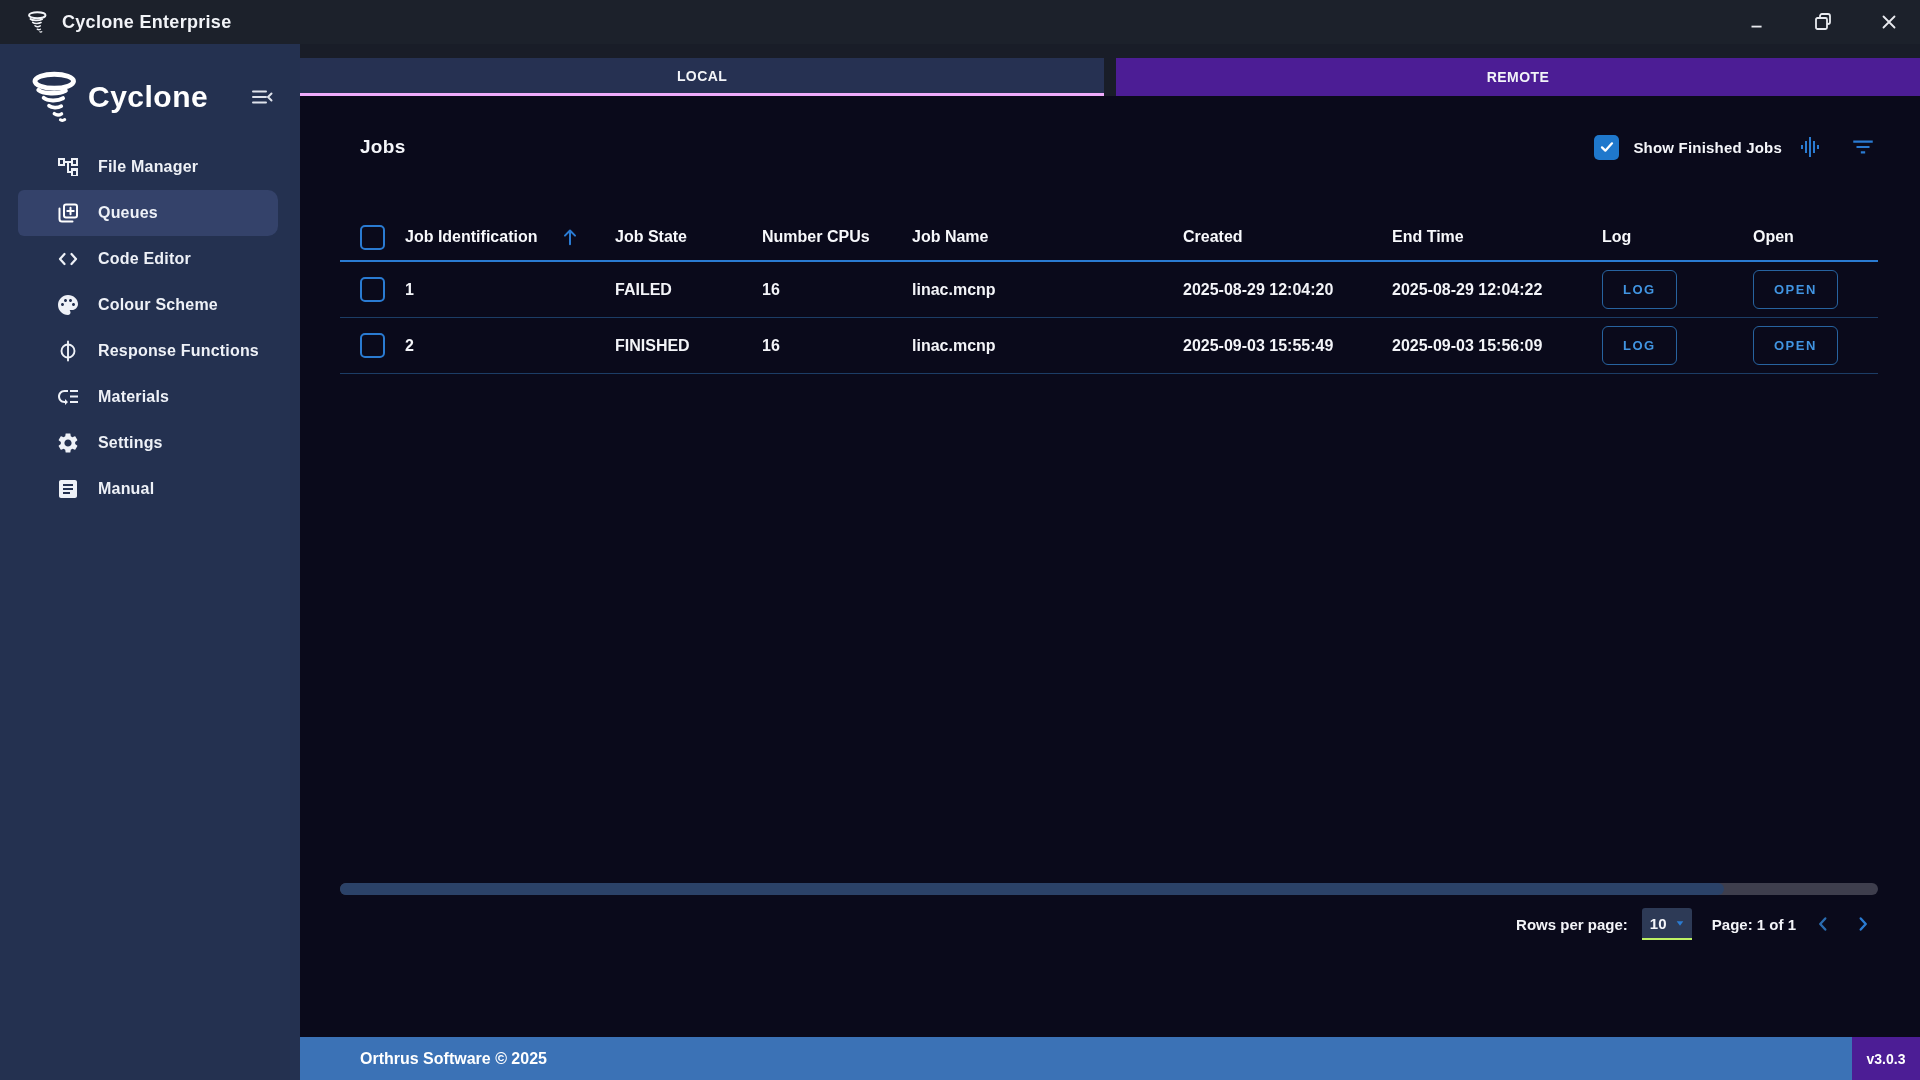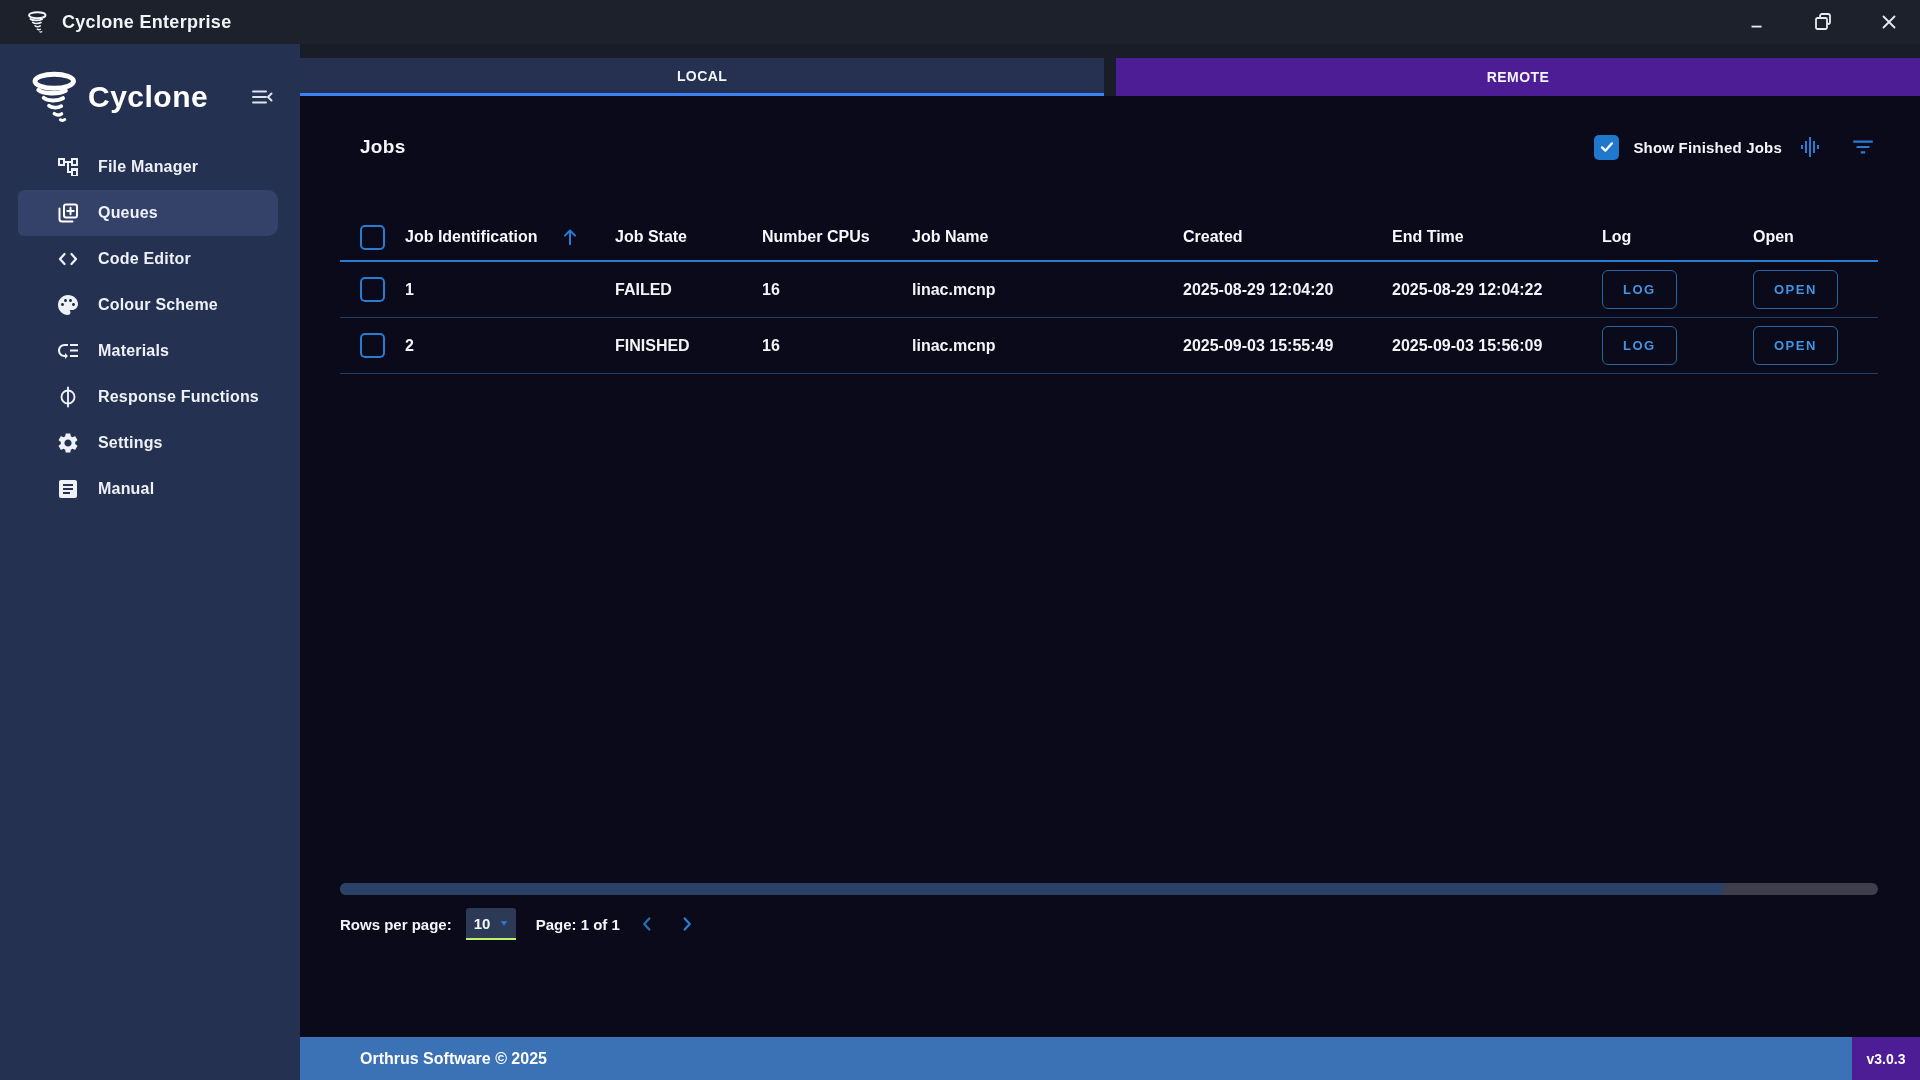--- a/index.html
+++ b/index.html
@@ -26,21 +26,21 @@
                font-size:16px; font-weight:600; letter-spacing:.2px; cursor:pointer; margin:0 22px 0 6px;
                border-radius:6px 10px 10px 6px; }
   .menu-item.active { background:#34426a; }
   .menu-item .mi-icon { width:24px; height:24px; display:flex; flex:0 0 auto; }
 
   
   .main { flex:1; display:flex; flex-direction:column; min-width:0; }
   .tabsbar { height:52px; background:#191d28; display:flex; align-items:flex-end; flex:0 0 auto; }
   .tab { flex:1; height:38px; display:flex; align-items:center; justify-content:center; color:#f2f4f8;
          font-size:14px; font-weight:600; letter-spacing:.4px; cursor:pointer; }
-  .tab.local { background:#263152; border-bottom:3px solid #3b82f6; margin-right:12px; }
+  .tab.local { background:#263152; border-bottom:3px solid #f0abfc; margin-right:12px; }
   .tab.remote { background:#4c1d95; }
 
   .content { flex:1; background:#0a0a1b; display:flex; flex-direction:column; min-height:0; }
 
   .jobs-bar { margin:34px 42px 0 60px; height:34px; display:flex; align-items:center; }
   .jobs-title { color:#f5f6fa; font-size:19px; font-weight:600; letter-spacing:.3px; }
   .jobs-controls { margin-left:auto; display:flex; align-items:center; gap:14px; }
   .checkbox { width:25px; height:25px; border-radius:5px; display:flex; align-items:center; justify-content:center; cursor:pointer; flex:0 0 auto; }
   .checkbox.checked { background:#1f78cc; }
   .checkbox.unchecked { background:transparent; border:2px solid #2a7bd2; }
@@ -56,21 +56,21 @@
   .cell-check { padding-left:20px; }
   .head-label { display:flex; align-items:center; gap:22px; }
   .outline-btn { background:transparent; border:1px solid #27639f; border-radius:6px; color:#4195e2;
                  font-family:inherit; font-size:13px; font-weight:700; letter-spacing:1.5px;
                  padding:11px 20px; cursor:pointer; }
 
   
   .spacer { flex:1; }
   .hscroll { margin:0 42px 12px 40px; height:12px; background:#3e3e4d; border-radius:6px; position:relative; cursor:pointer; }
   .hscroll .thumb { position:absolute; left:0; top:0; height:12px; width:90%; background:#2b4268; border-radius:6px; }
-  .pagination { margin:0 44px 0 40px; height:34px; display:flex; align-items:center; justify-content:flex-start; gap:14px;
+  .pagination { margin:0 44px 0 40px; height:34px; display:flex; align-items:center; justify-content:flex-end; gap:14px;
                 color:#f3f4f8; font-size:15px; font-weight:600; }
   .rpp-select { width:50px; height:32px; background:#2d3a56; border-bottom:2px solid #bef264; border-radius:3px 3px 0 0;
                 display:flex; align-items:center; padding:0 4px 0 8px; gap:4px; cursor:pointer; color:#f5f6fa; }
   .rpp-select .val { flex:1; font-size:15px; font-weight:600; }
   .page-status { margin-left:6px; }
   .pg-chevron { display:flex; align-items:center; justify-content:center; width:26px; height:26px; cursor:pointer; }
   .bottom-pad { height:96px; }
 
   
   .footer { height:43px; background:#3b72b6; display:flex; align-items:center; flex:0 0 auto; }
@@ -170,34 +170,34 @@
         <div class="menu-item">
           <span class="mi-icon">
             <svg width="24" height="24" viewBox="0 0 24 24" fill="#eef1f7" fill-rule="evenodd">
               <path d="M12 2C6.49 2 2 6.49 2 12s4.49 10 10 10c1.38 0 2.5-1.12 2.5-2.5 0-.61-.23-1.2-.64-1.67-.08-.1-.13-.21-.13-.33 0-.28.22-.5.5-.5H16c3.31 0 6-2.69 6-6 0-4.96-4.49-9-10-9zm5.5 11c-.83 0-1.5-.67-1.5-1.5s.67-1.5 1.5-1.5 1.5.67 1.5 1.5-.67 1.5-1.5 1.5zm-3-4c-.83 0-1.5-.67-1.5-1.5S13.67 6 14.5 6s1.5.67 1.5 1.5S15.33 9 14.5 9zM5 11.5c0-.83.67-1.5 1.5-1.5s1.5.67 1.5 1.5S7.33 13 6.5 13 5 12.33 5 11.5zm6-4c0 .83-.67 1.5-1.5 1.5S8 8.33 8 7.5 8.67 6 9.5 6s1.5.67 1.5 1.5z"></path>
             </svg>
           </span>
           <span>Colour Scheme</span>
         </div>
         <div class="menu-item">
           <span class="mi-icon">
-            <svg width="24" height="24" viewBox="0 0 24 24" fill="#eef1f7">
-              <path d="M14 5h8v2h-8zM14 10.5h8v2h-8zM14 16h8v2h-8zM2 11.5C2 15.08 4.92 18 8.5 18H9v2l3-3-3-3v2h-.5C6.02 16 4 13.98 4 11.5S6.02 7 8.5 7H12V5H8.5C4.92 5 2 7.92 2 11.5z"></path>
-            </svg>
-          </span>
-          <span>Materials</span>
-        </div>
-        <div class="menu-item">
-          <span class="mi-icon">
             <svg width="24" height="24" viewBox="0 0 24 24" fill="none" stroke="#eef1f7" stroke-width="1.9" stroke-linecap="round">
               <circle cx="12" cy="12" r="6.5"></circle>
                 <path d="M12 2.5v19"></path>
             </svg>
           </span>
           <span>Response Functions</span>
+        </div>
+        <div class="menu-item">
+          <span class="mi-icon">
+            <svg width="24" height="24" viewBox="0 0 24 24" fill="#eef1f7">
+              <path d="M14 5h8v2h-8zM14 10.5h8v2h-8zM14 16h8v2h-8zM2 11.5C2 15.08 4.92 18 8.5 18H9v2l3-3-3-3v2h-.5C6.02 16 4 13.98 4 11.5S6.02 7 8.5 7H12V5H8.5C4.92 5 2 7.92 2 11.5z"></path>
+            </svg>
+          </span>
+          <span>Materials</span>
         </div>
         <div class="menu-item">
           <span class="mi-icon">
             <svg width="24" height="24" viewBox="0 0 24 24" fill="#eef1f7">
               <path d="M19.14 12.94c.04-.3.06-.61.06-.94 0-.32-.02-.64-.07-.94l2.03-1.58c.18-.14.23-.41.12-.61l-1.92-3.32c-.12-.22-.37-.29-.59-.22l-2.39.96c-.5-.38-1.03-.7-1.62-.94l-.36-2.54c-.04-.24-.24-.41-.48-.41h-3.84c-.24 0-.43.17-.47.41l-.36 2.54c-.59.24-1.13.57-1.62.94l-2.39-.96c-.22-.08-.47 0-.59.22L2.74 8.87c-.12.21-.08.47.12.61l2.03 1.58c-.05.3-.09.63-.09.94s.02.64.07.94l-2.03 1.58c-.18.14-.23.41-.12.61l1.92 3.32c.12.22.37.29.59.22l2.39-.96c.5.38 1.03.7 1.62.94l.36 2.54c.05.24.24.41.48.41h3.84c.24 0 .44-.17.47-.41l.36-2.54c.59-.24 1.13-.56 1.62-.94l2.39.96c.22.08.47 0 .59-.22l1.92-3.32c.12-.22.07-.47-.12-.61l-2.01-1.58zM12 15.6c-1.98 0-3.6-1.62-3.6-3.6s1.62-3.6 3.6-3.6 3.6 1.62 3.6 3.6-1.62 3.6-3.6 3.6z"></path>
             </svg>
           </span>
           <span>Settings</span>
         </div>
         <div class="menu-item">

